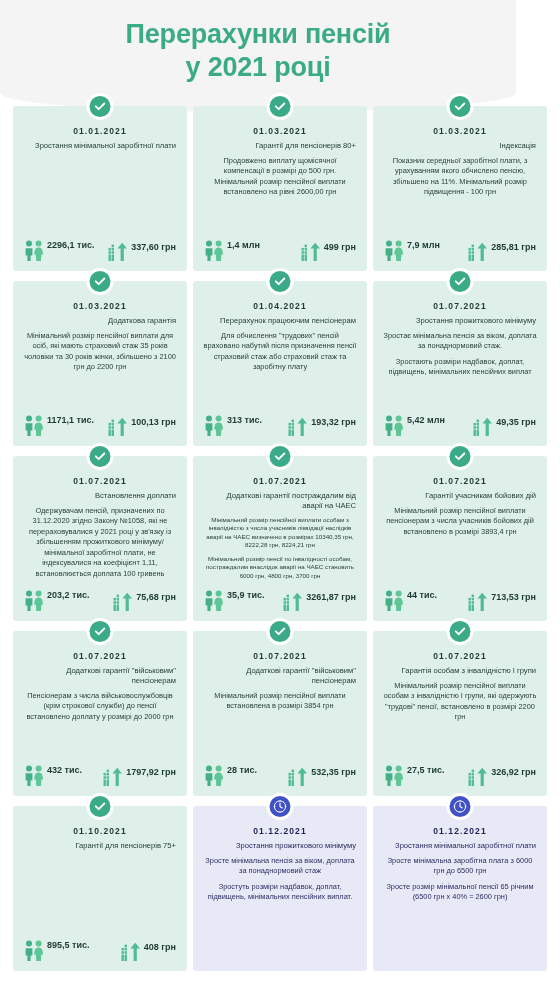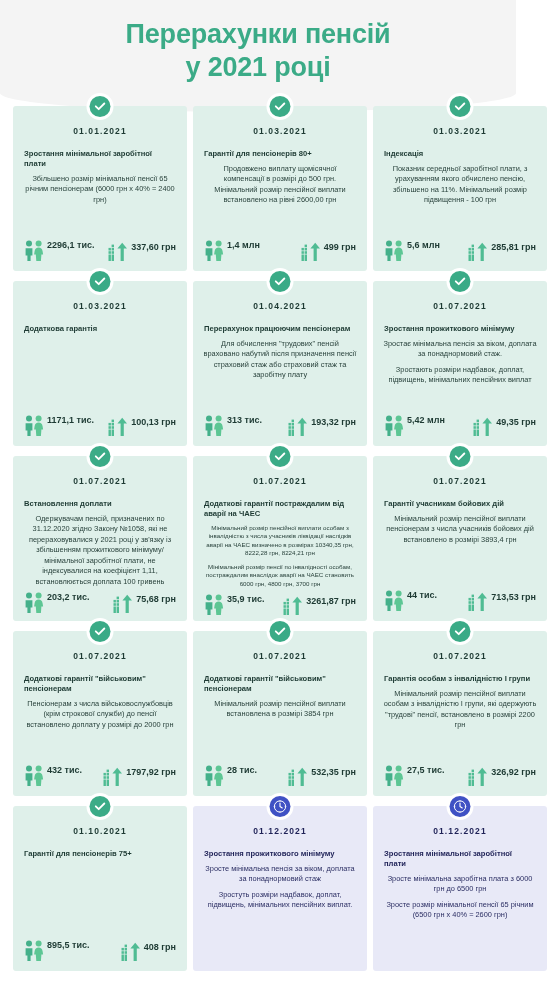--- a/index.html
+++ b/index.html
@@ -74,26 +74,26 @@
     text-align: center;
     font-size: 8.5px;
     font-weight: bold;
     color: #1d3a33;
     letter-spacing: 1.1px;
     margin-top: 2px;
   }
   .card.future .date { color:#1f2257; }
 
   .title {
-    text-align: left;
+    text-align: right;
     font-size: 7.6px;
-    font-weight: bold;
+    font-weight: normal;
     color: #1d3a33;
     line-height: 1.3;
-    margin-top: 13px;
+    margin-top: 5px;
     padding: 0 2px;
   }
   .card.future .title { color:#1f2257; }
 
   .body {
     flex: 1 1 auto;
     margin-top: 5px;
     padding: 0 1px;
   }
   .body p {
@@ -139,23 +139,20 @@
   <div class="grid" id="card-grid">
       <div class="cell">
         <div class="card">
           <div class="badge">
             <svg width="13" height="13" viewBox="0 0 24 24" aria-hidden="true">
               <path d="M20 6.5 9.6 17 4.2 11.7" fill="none" stroke="#ffffff" stroke-width="3.4" stroke-linecap="round" stroke-linejoin="round"></path>
             </svg>
           </div>
           <div class="date">01.01.2021</div>
           <div class="title">Зростання мінімальної заробітної плати</div>
-          <div class="body">
-            <p class="">Збільшено розмір мінімальної пенсії 65 річним пенсіонерам (6000 грн х 40% = 2400 грн)</p>
-          </div>
           <div class="stats">
             <div class="stat">
               <span>
                 <svg class="people-icon" width="20" height="22" viewBox="0 0 20 22" aria-hidden="true">
                   <circle cx="5" cy="3.4" r="3" fill="#44b08a"></circle>
                   <path d="M1.6 8.2h6.8v7.2H6.6V21H3.4v-5.6H1.6z" fill="#44b08a"></path>
                   <circle cx="14.6" cy="3.4" r="3" fill="#5dc694"></circle>
                   <path d="M14.6 7.6c2.2 0 3.6 1.4 4 3.6l.5 3.3h-1.7l-.5 6.5h-4.6l-.5-6.5h-1.7l.5-3.3c.4-2.2 1.8-3.6 4-3.6z" fill="#5dc694"></path>
                 </svg>
               </span>
@@ -240,21 +237,21 @@
           <div class="stats">
             <div class="stat">
               <span>
                 <svg class="people-icon" width="20" height="22" viewBox="0 0 20 22" aria-hidden="true">
                   <circle cx="5" cy="3.4" r="3" fill="#44b08a"></circle>
                   <path d="M1.6 8.2h6.8v7.2H6.6V21H3.4v-5.6H1.6z" fill="#44b08a"></path>
                   <circle cx="14.6" cy="3.4" r="3" fill="#5dc694"></circle>
                   <path d="M14.6 7.6c2.2 0 3.6 1.4 4 3.6l.5 3.3h-1.7l-.5 6.5h-4.6l-.5-6.5h-1.7l.5-3.3c.4-2.2 1.8-3.6 4-3.6z" fill="#5dc694"></path>
                 </svg>
               </span>
-              <span class="stat-val">5,6 млн</span>
+              <span class="stat-val">7,9 млн</span>
             </div>
             <div class="stat">
               <span>
                 <svg class="chart-icon" width="20" height="20" viewBox="0 0 20 20" aria-hidden="true">
                   <g fill="#4fbc93">
                     <rect x="0.5" y="12.5" width="2.4" height="6.5"></rect>
                     <rect x="3.6" y="12.5" width="2.4" height="6.5"></rect>
                     <rect x="0.5" y="9.2" width="2.4" height="2.6"></rect>
                     <rect x="3.6" y="9.2" width="2.4" height="2.6"></rect>
                     <rect x="0.5" y="5.9" width="2.4" height="2.6"></rect>
@@ -271,20 +268,23 @@
       </div>
       <div class="cell">
         <div class="card">
           <div class="badge">
             <svg width="13" height="13" viewBox="0 0 24 24" aria-hidden="true">
               <path d="M20 6.5 9.6 17 4.2 11.7" fill="none" stroke="#ffffff" stroke-width="3.4" stroke-linecap="round" stroke-linejoin="round"></path>
             </svg>
           </div>
           <div class="date">01.03.2021</div>
           <div class="title">Додаткова гарантія</div>
+          <div class="body">
+            <p class="">Мінімальний розмір пенсійної виплати для осіб, які мають страховий стаж 35 років чоловіки та 30 років жінки, збільшено з 2100 грн до 2200 грн</p>
+          </div>
           <div class="stats">
             <div class="stat">
               <span>
                 <svg class="people-icon" width="20" height="22" viewBox="0 0 20 22" aria-hidden="true">
                   <circle cx="5" cy="3.4" r="3" fill="#44b08a"></circle>
                   <path d="M1.6 8.2h6.8v7.2H6.6V21H3.4v-5.6H1.6z" fill="#44b08a"></path>
                   <circle cx="14.6" cy="3.4" r="3" fill="#5dc694"></circle>
                   <path d="M14.6 7.6c2.2 0 3.6 1.4 4 3.6l.5 3.3h-1.7l-.5 6.5h-4.6l-.5-6.5h-1.7l.5-3.3c.4-2.2 1.8-3.6 4-3.6z" fill="#5dc694"></path>
                 </svg>
               </span>

